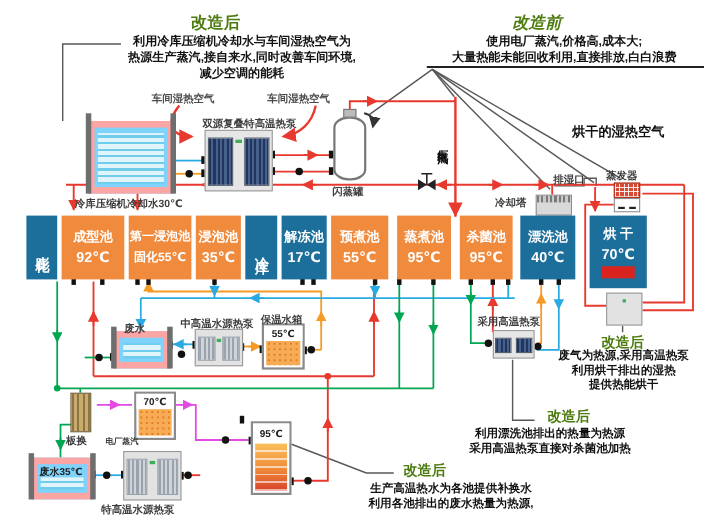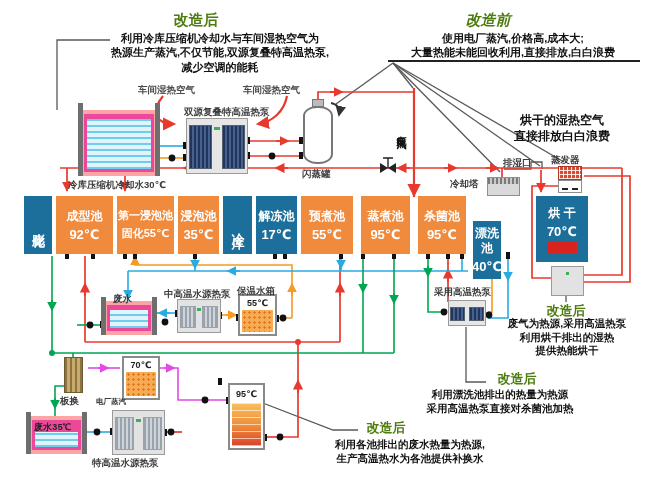--- a/index.html
+++ b/index.html
@@ -13,21 +13,21 @@
   .eq{position:absolute;z-index:2;box-sizing:border-box;}
   
   .pool{position:absolute;z-index:2;display:flex;flex-direction:column;align-items:center;justify-content:center;
         color:#fff;font-weight:bold;text-align:center;}
   .pool.o{background:#f08a3d;} .pool.b{background:#1d6f9b;}
   .pool .nm{font-size:12px;line-height:1.25;} .pool .tp{font-size:13px;margin-top:3px;}
   .pool.two .nm,.pool.two .tp{font-size:11px;}
   .pool .vtx{writing-mode:vertical-rl;text-orientation:upright;font-size:13px;letter-spacing:2px;}
   .redbar{width:30px;height:11px;background:#d8231f;margin-top:3px;}
   
-  .tankW{border:4px solid #fca5a5;background:#ec4899;font-family:Liberation Mono, monospace;}
+  .tankW{border:6px solid #fca5a5;background:#7dd3fc;}
   .wave{position:absolute;left:3px;right:3px;top:5px;bottom:3px;
         background:repeating-linear-gradient(0deg,#6fcdeb 0 2px,#dff4fb 2px 6px);}
   .post{position:absolute;width:5px;background:#6e6e6e;z-index:3;}
   
   .hp{background:#e6e6e6;border:1px solid #9a9a9a;}
   .hp .grille{position:absolute;top:6px;bottom:4px;width:34%;background:
       repeating-linear-gradient(90deg,#22355c 0 2px,#47618f 2px 4px);border:1px solid #55606e;}
   .hp .gl{left:4%;} .hp .gr{right:4%;}
   .hp .logo{position:absolute;left:45%;top:8px;width:10%;height:3px;background:#3fae5a;}
   .hp.light{background:#e2e2e2;}
@@ -246,33 +246,32 @@
         <circle cx="97" cy="432" r="3.4" fill="#111"></circle>
         <circle cx="171" cy="432" r="3.4" fill="#111"></circle>
         <circle cx="205" cy="400" r="3.4" fill="#111"></circle>
         <circle cx="280" cy="437" r="3.4" fill="#111"></circle>
       </g>
   </svg>
 
   <div class="red-title" style="left:160px;top:11px;width:72px;">改造后</div>
   <div class="ann" style="left:105px;top:31px;width:230px;">
     <div>利用冷库压缩机冷却水与车间湿热空气为</div>
-    <div>热源生产蒸汽,不仅节能,双源复叠特高温热泵,</div>
+    <div>热源生产蒸汽,接自来水,同时改善车间环境,</div>
     <div>减少空调的能耗</div>
   </div>
 
   <div class="red-title" style="left:452px;top:11px;width:72px;font-style:italic;">改造前</div>
   <div class="ann" style="left:388px;top:31px;width:250px;">
     <div>使用电厂蒸汽,价格高,成本大;</div>
     <div>大量热能未能回收利用,直接排放,白白浪费</div>
   </div>
 
   <div class="ann" style="left:503px;top:113px;width:118px;font-size:12px;">
     <div>烘干的湿热空气</div>
-    <div>直接排放白白浪费</div>
   </div>
 
   <div class="lbl" style="left:138px;top:84px;color:#4a4a4a;">车间湿热空气</div>
   <div class="lbl" style="left:243px;top:84px;color:#4a4a4a;">车间湿热空气</div>
 
   <div class="post" style="left:78px;top:103px;height:73px;"></div>
   <div class="post" style="left:155px;top:103px;height:73px;"></div>
   <div class="eq tankW" style="left:80px;top:110px;width:78px;height:66px;">
     <div class="wave"></div>
   </div>
@@ -332,21 +331,21 @@
         <span class="tp">55℃</span>
       </div>
       <div class="pool o" style="left: 361px; top: 196px; width: 49px; height: 58px;">
         <span class="nm">蒸煮池</span>
         <span class="tp">95℃</span>
       </div>
       <div class="pool o" style="left: 418px; top: 196px; width: 48px; height: 58px;">
         <span class="nm">杀菌池</span>
         <span class="tp">95℃</span>
       </div>
-      <div class="pool b" style="left: 473px; top: 196px; width: 28px; height: 58px; margin-top: 25px;">
+      <div class="pool b" style="left: 473px; top: 196px; width: 50px; height: 58px;">
         <span class="nm">漂洗池</span>
         <span class="tp">40℃</span>
       </div>
       <div class="pool b" style="left: 536px; top: 196px; width: 52px; height: 66px;">
         <span class="nm">烘 干</span>
         <span class="tp">70℃</span>
         <span class="redbar"></span>
       </div>
     </div>
 
@@ -414,17 +413,17 @@
   </div>
 
   <div class="red-title sm" style="left:489px;top:370px;width:56px;">改造后</div>
   <div class="ann" style="left:420px;top:388px;width:160px;font-size:10.5px;">
     <div>利用漂洗池排出的热量为热源</div>
     <div>采用高温热泵直接对杀菌池加热</div>
   </div>
 
   <div class="red-title sm" style="left:358px;top:419px;width:56px;">改造后</div>
   <div class="ann" style="left:300px;top:438px;width:220px;font-size:10.5px;">
+    <div>生产高温热水为各池提供补换水</div>
     <div>利用各池排出的废水热量为热源,</div>
-    <div>生产高温热水为各池提供补换水</div>
   </div>
 
 </div>
 
 </body></html>

